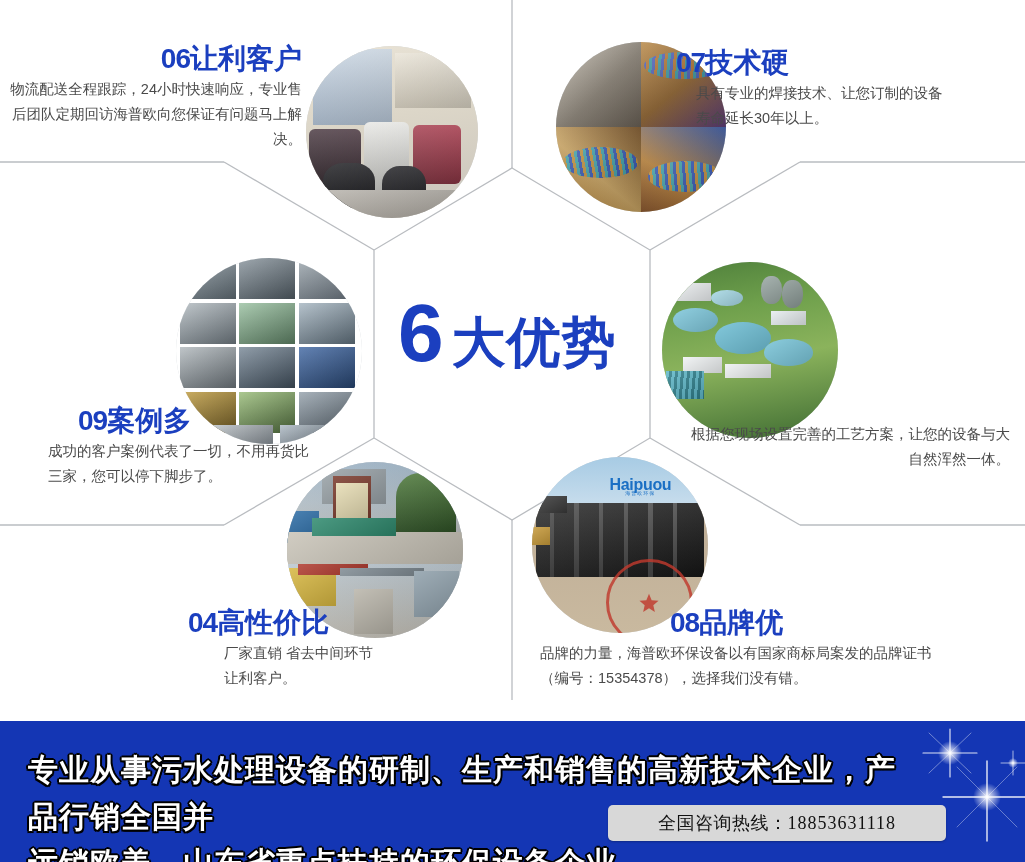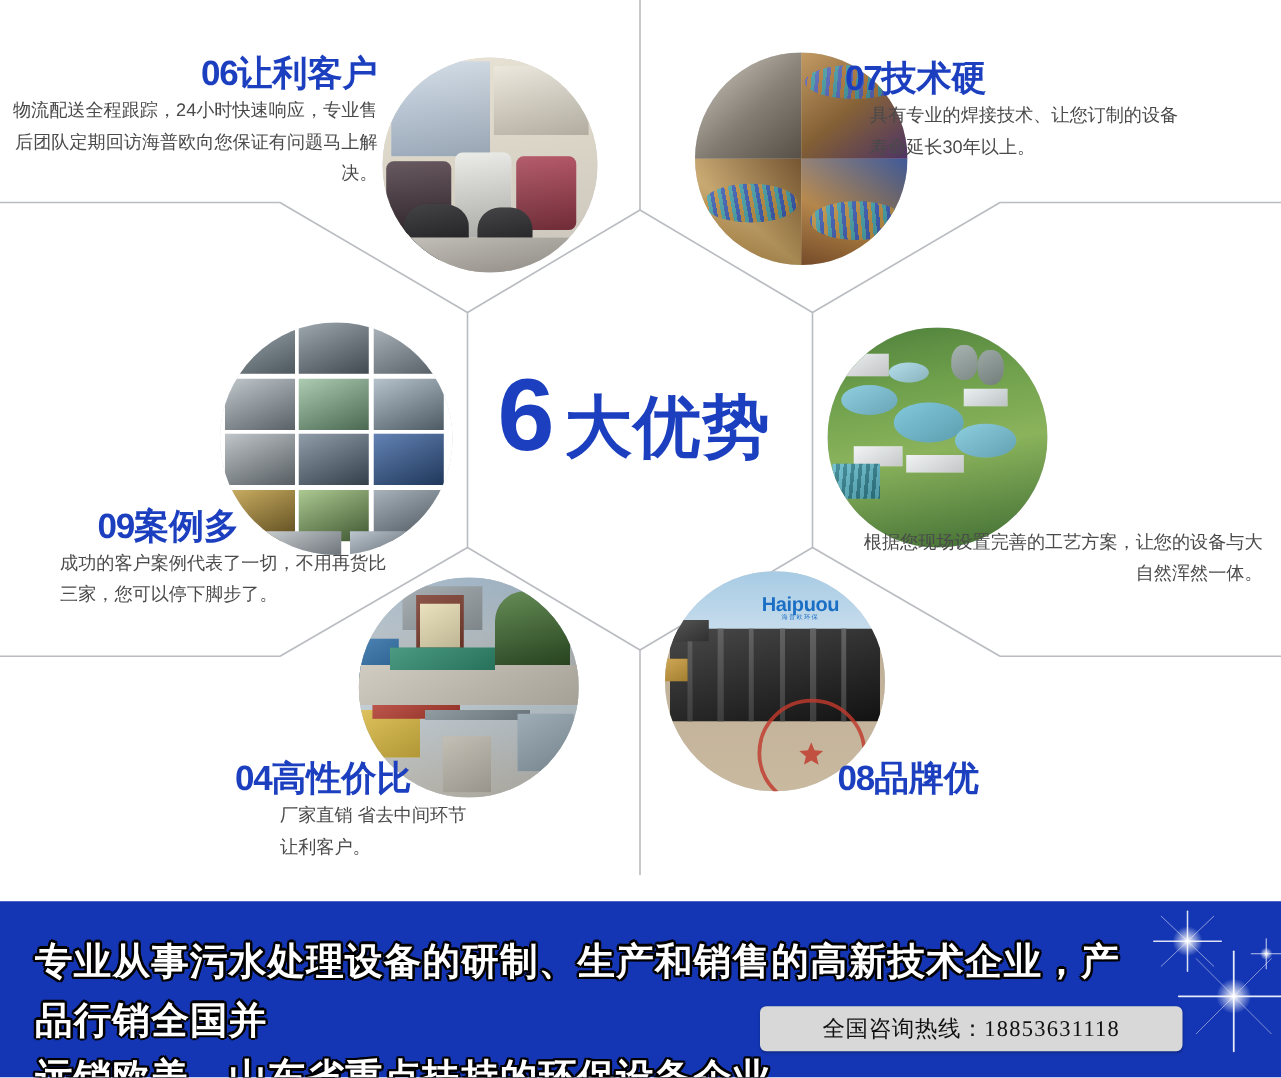--- a/index.html
+++ b/index.html
@@ -242,20 +242,21 @@
   </div>
 
   <div class="block ta-r" style="left:680px;top:418px;width:330px;">
     <div class="body">根据您现场设置完善的工艺方案，让您的设备与大自然浑然一体。</div>
   </div>
 
   <div class="block ta-l" style="left:540px;top:608px;width:400px;">
     <div class="head" style="padding-left:130px;">
       <span class="num">08</span><span>品牌优</span>
     </div>
+    <div class="body">品牌的力量，海普欧环保设备以有国家商标局案发的品牌证书（编号：15354378），选择我们没有错。</div>
   </div>
 
   <div class="block ta-l" style="left:160px;top:608px;width:300px;margin-left:28px;">
     <div class="head">
       <span class="num">04</span><span>高性价比</span>
     </div>
     <div class="body" style="padding-left:36px;white-space:pre-line;">厂家直销 省去中间环节
 让利客户。</div>
   </div>
 

